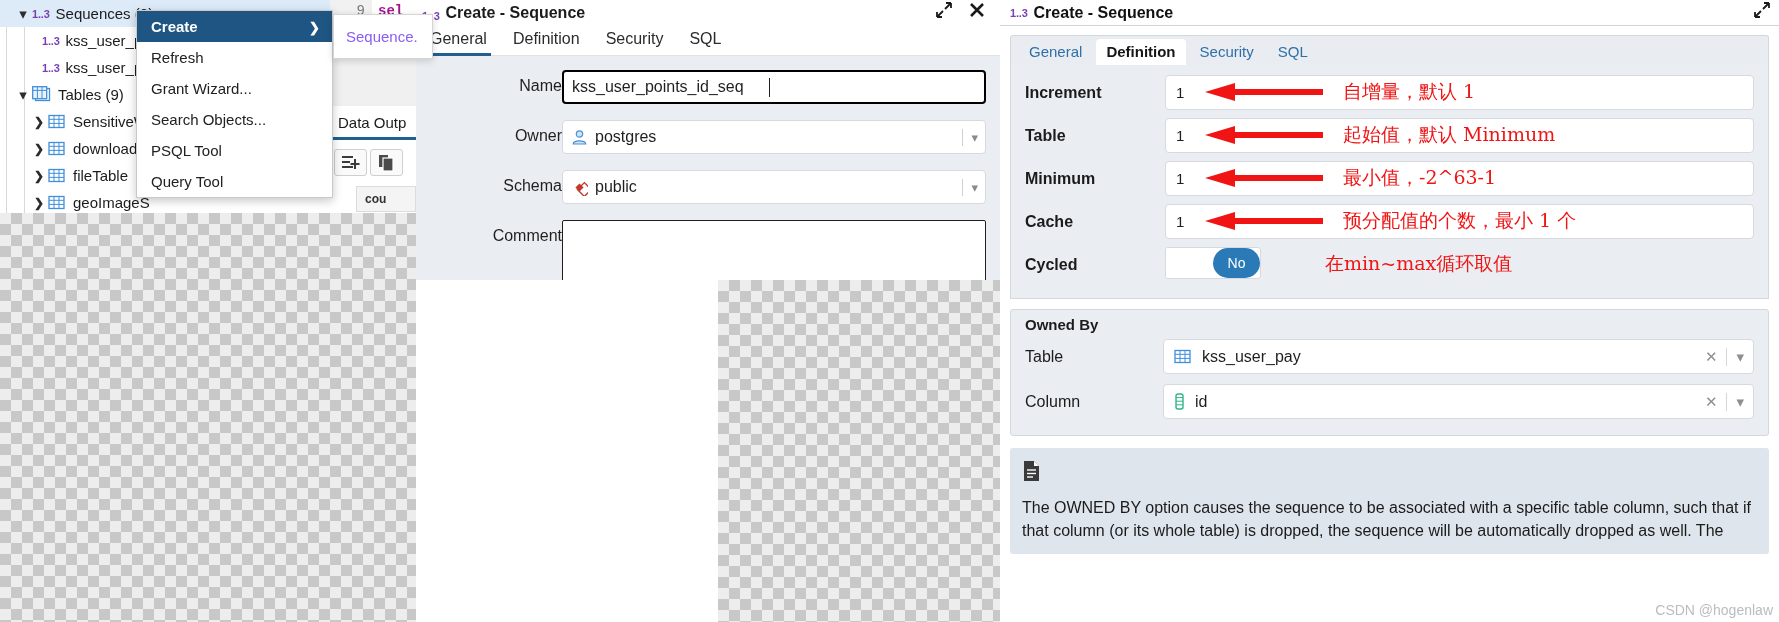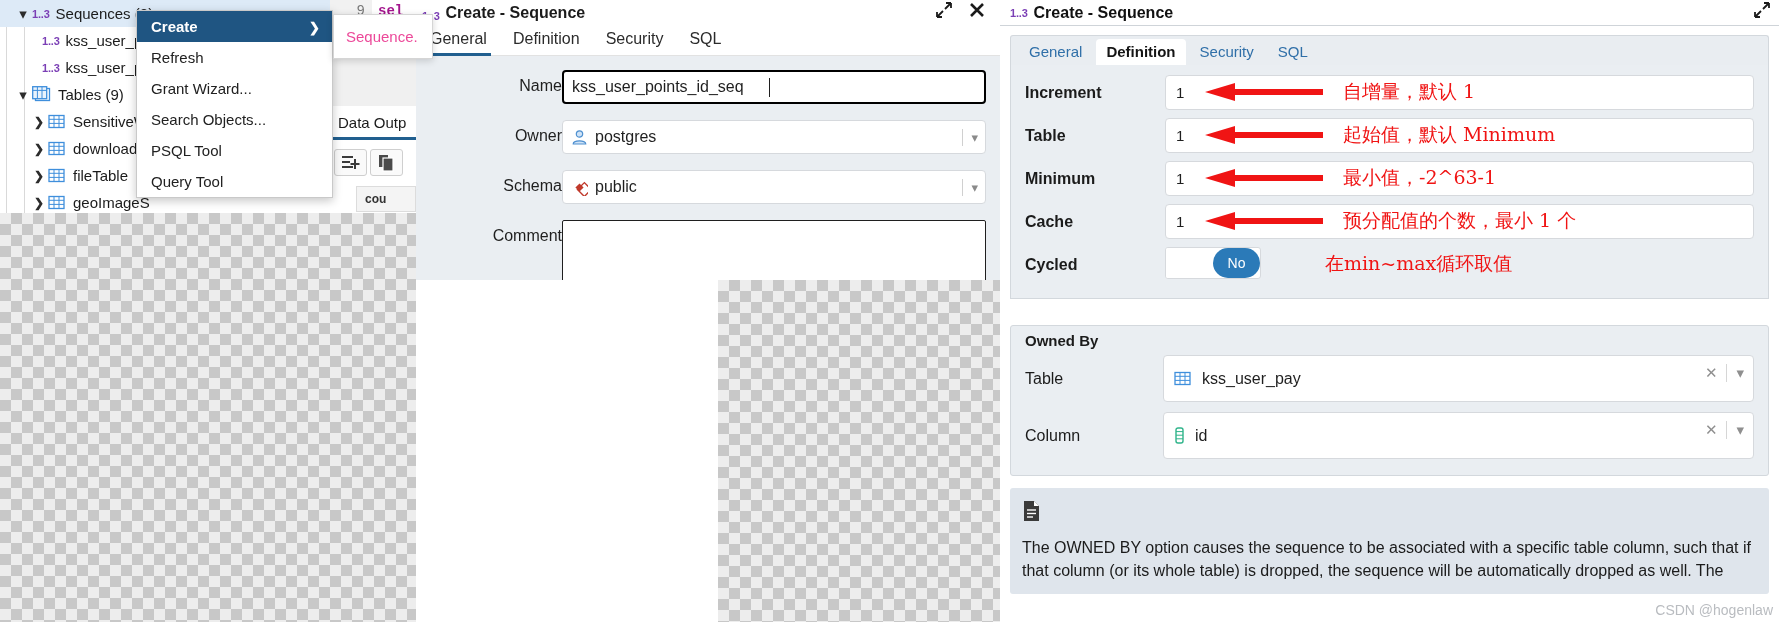--- a/index.html
+++ b/index.html
@@ -76,21 +76,21 @@
     position: absolute; left: 48px; top: 0; height: 22px;
     display: flex; align-items: center;
     font-family: "Liberation Mono", monospace; font-size: 14px;
     color: #a3158d; font-weight: 700;
   }
   .sub-tip {
     position: absolute; left: 0px; top: 14px; width: 100px; height: 45px;
     background: #ffffff; border: 1px solid #d5d5d5;
     box-shadow: 0 2px 7px rgba(0,0,0,.16);
     display: flex; align-items: center; padding-left: 12px;
-    font-size: 15px; color: #ec4899; z-index: 45;
+    font-size: 15px; color: #8b5cf6; z-index: 45;
   }
   .white-box { position: absolute; background: #ffffff; }
   .grey-box  { position: absolute; background: #f0f0f0; }
   .dataout-tab {
     position: absolute; left: 0px; top: 107px; width: 86px; height: 33px;
     background: #ffffff; border-bottom: 3px solid #215f8f;
     display: flex; align-items: center; padding-left: 8px;
     font-size: 15px; color: #1b1b1b; white-space: nowrap;
   }
   .tb-btn {
@@ -205,32 +205,32 @@
 
   
   .annot {
     position: absolute; color: #f01414; font-size: 19px; white-space: nowrap;
     font-family: "DejaVu Serif", serif; pointer-events: none;
   }
   .arrow { position: absolute; pointer-events: none; }
 
   
   .fieldset {
-    margin-top: 26px; background: #eaeef2; border: 1px solid #d3d8dd;
+    margin-top: 10px; background: #eaeef2; border: 1px solid #d3d8dd;
     border-radius: 3px; padding: 6px 14px 12px 14px; position: relative;
   }
   .legend {
     font-size: 15px; font-weight: 700; color: #1b1b1b;
     background: #eaeef2; padding-right: 8px; margin-bottom: 6px;
   }
   .ob-row { display: flex; align-items: center; margin-bottom: 10px; }
   .ob-label { width: 138px; flex: 0 0 138px; font-size: 16px; color: #1b1b1b; }
   .ob-ctl { flex: 1 1 auto; position: relative; }
   .ob-inp {
-    width: 100%; height: 47px; background: #ffffff; border: 1px solid #d6d9dd;
+    width: 100%; height: 35px; background: #ffffff; border: 1px solid #d6d9dd;
     border-radius: 4px; display: flex; align-items: center; gap: 8px;
     padding: 0 10px; font-size: 16px; color: #1f1f1f;
   }
   .ob-caret {
     position: absolute; right: 10px; top: 0; height: 35px;
     display: flex; align-items: center; gap: 9px; color: #8f8f8f; font-size: 15px;
   }
   .ob-caret .bar { width: 1px; height: 18px; background: #d6d6d6; }
 
   .note {

